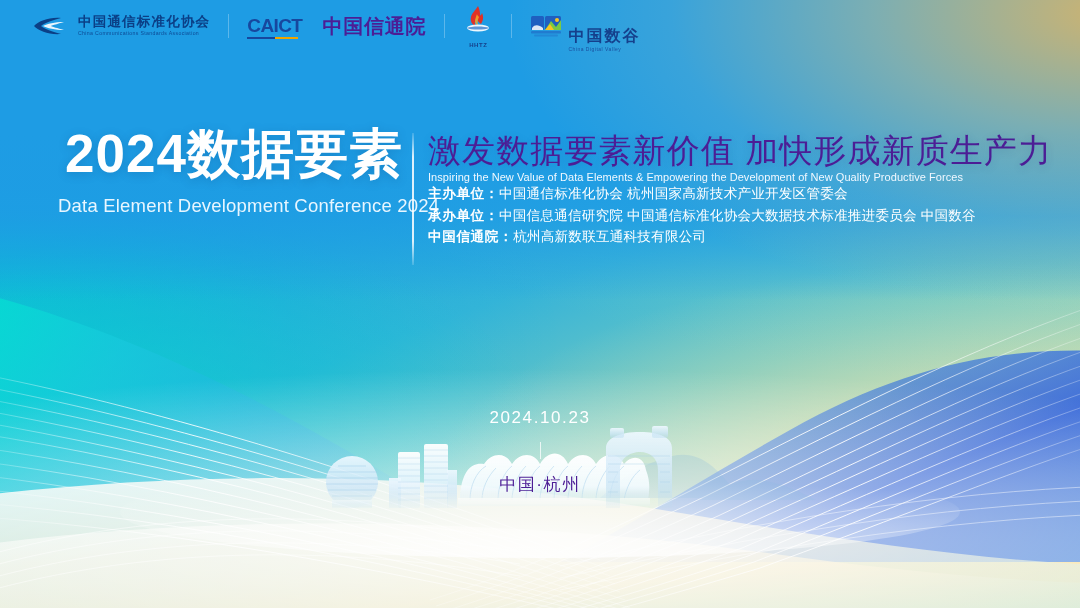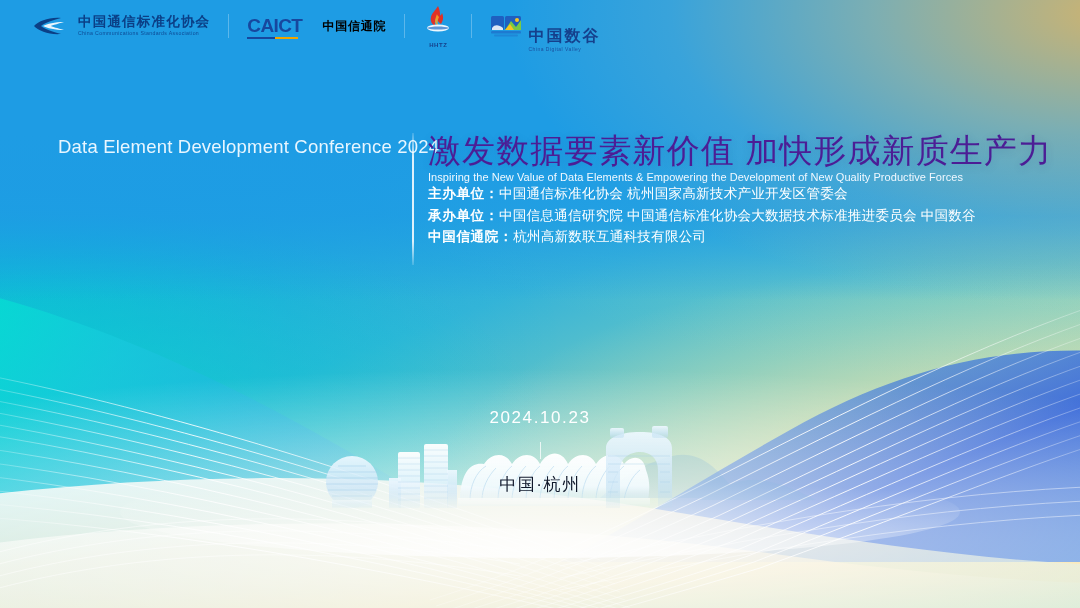--- a/index.html
+++ b/index.html
@@ -74,21 +74,21 @@
   .caict-wrap{ display:flex; align-items:center; gap:20px; }
   .caict-logo{ position:relative; }
   .caict-word{
     font-size:19px; font-weight:bold; color:#17479e; letter-spacing:-0.6px;
     font-family:"Liberation Sans",sans-serif;
   }
   .caict-rule{
     position:absolute; left:0; right:4px; bottom:-2px; height:2.5px;
     background:linear-gradient(90deg,#17479e 0%,#17479e 55%,#f0a500 55%,#f0a500 100%);
   }
-  .caict-cn{ font-size:12px; font-weight:bold; color:#000000; letter-spacing:0.8px; white-space:nowrap; }
+  .caict-cn{ font-size:20px; font-weight:bold; color:#4c1d95; letter-spacing:0.8px; white-space:nowrap; }
 
   .hhtz{ display:flex; flex-direction:column; align-items:center; }
   .hhtz-mark{ width:30px; height:30px; }
   .hhtz-abbr{ font-size:6px; font-weight:bold; color:#16408a; letter-spacing:0.6px; margin-top:1px; }
 
   .valley{ display:flex; align-items:center; gap:6px; }
   .valley-mark{ width:32px; height:24px; }
   .valley-text{ display:flex; flex-direction:column; line-height:1;margin-top:28px; }
   .valley-cn{ font-size:16px; font-weight:bold; color:#15408c; letter-spacing:2px; white-space:nowrap; }
   .valley-en{ font-size:5px; color:#1a4f9e; letter-spacing:0.5px; margin-top:2.5px; white-space:nowrap; }
@@ -139,21 +139,21 @@
 
   
   .datebar{
     position:absolute; left:0; right:0; top:408px;
     display:flex; justify-content:center; align-items:center; gap:14px;
     z-index:30;
     flex-direction:column;
   }
   .date-txt{ font-size:17px; color:#ffffff; letter-spacing:1.6px; }
   .date-sep{ width:1px; height:17px; background:rgba(255,255,255,0.75); }
-  .place-txt{ font-size:17px; color:#0f172a; letter-spacing:1.6px; }
+  .place-txt{ font-size:17px; color:#4c1d95; letter-spacing:1.6px; }
 
   
   .skyline{ position:absolute; left:0; top:0; z-index:20; }
 </style>
 </head>
 <body>
 
 <div id="poster">
 
   <div class="bg bg-base"></div>
@@ -444,20 +444,21 @@
       </svg>
       <div class="valley-text">
         <span class="valley-cn">中国数谷</span>
         <span class="valley-en">China Digital Valley</span>
       </div>
     </div>
   </div>
 
   <div class="title-block">
     <div class="title-cn">
+      <span>2024数据要素</span>
     </div>
     <div class="title-en">Data Element Development Conference 2024</div>
   </div>
 
   <div class="title-divider"></div>
 
   <div class="right-block">
     <div class="slogan-cn">激发数据要素新价值 加快形成新质生产力</div>
     <div class="slogan-en">Inspiring the New Value of Data Elements &amp; Empowering the Development of New Quality Productive Forces</div>
 

